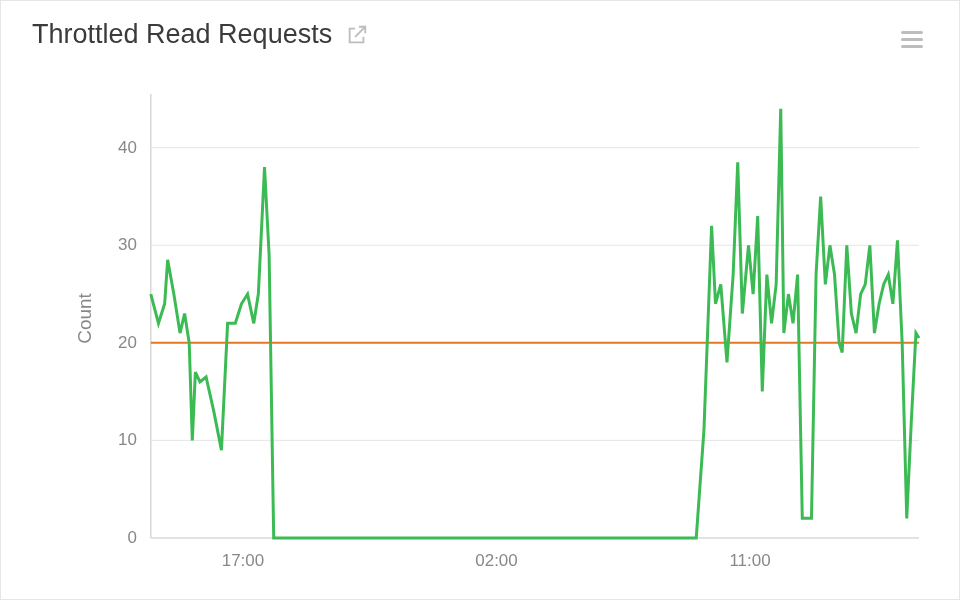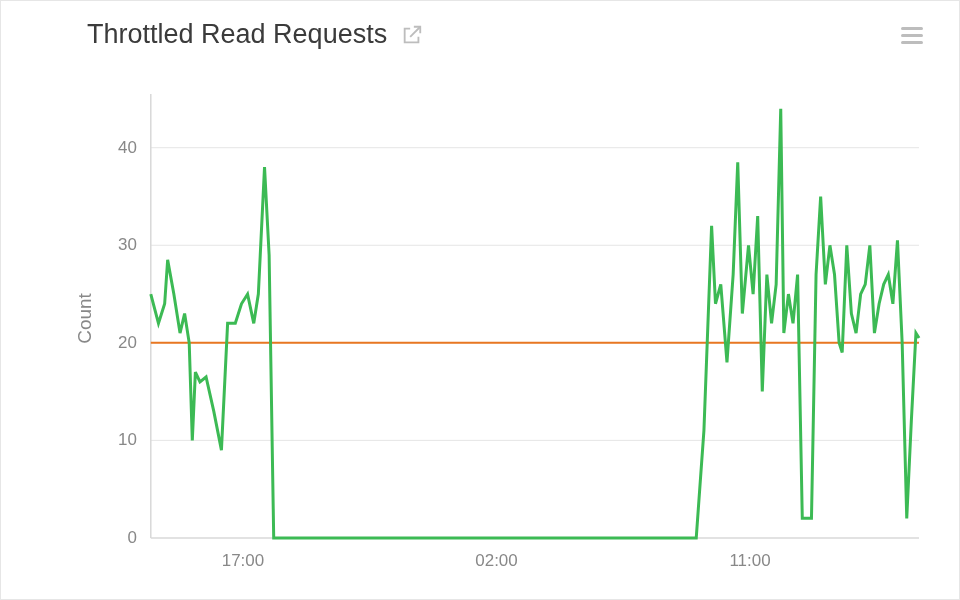--- a/index.html
+++ b/index.html
@@ -14,23 +14,23 @@
   .panel {
     width: 960px;
     height: 600px;
     border: 1px solid #e6e6e6;
     background: #fff;
     display: flex;
     flex-direction: column;
   }
   .panel-header {
     display: flex;
-    align-items: center;
+    align-items: flex-end;
     justify-content: space-between;
-    padding: 18px 34px 14px 86px;
+    padding: 18px 34px 14px 31px;
   }
   .panel-header-left {
     display: flex;
     align-items: center;
     gap: 14px;
   }
   .panel-title {
     font-size: 27px;
     font-weight: 400;
     color: #3b3b3b;

